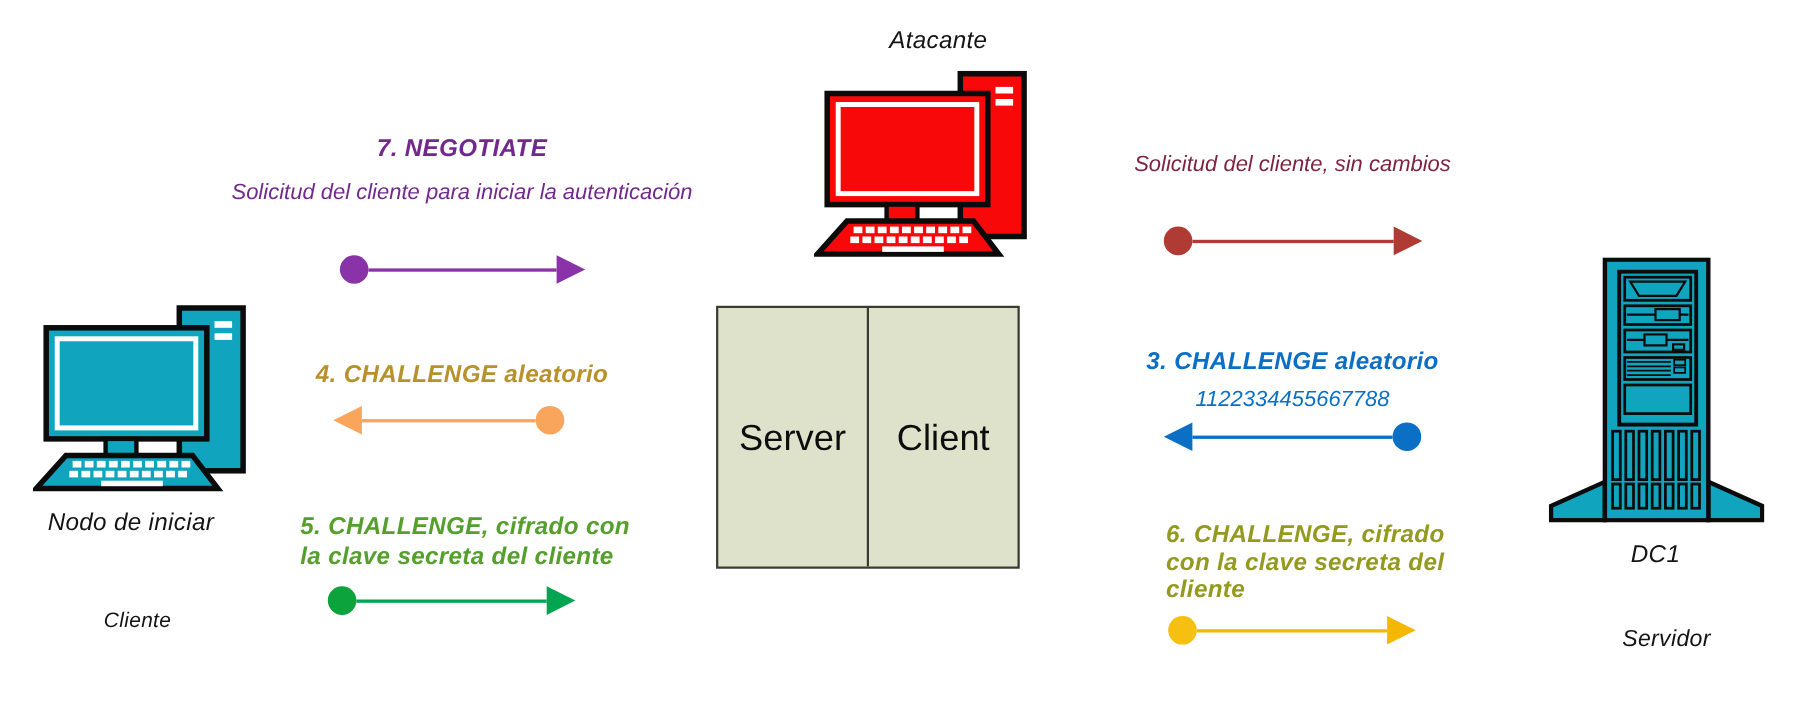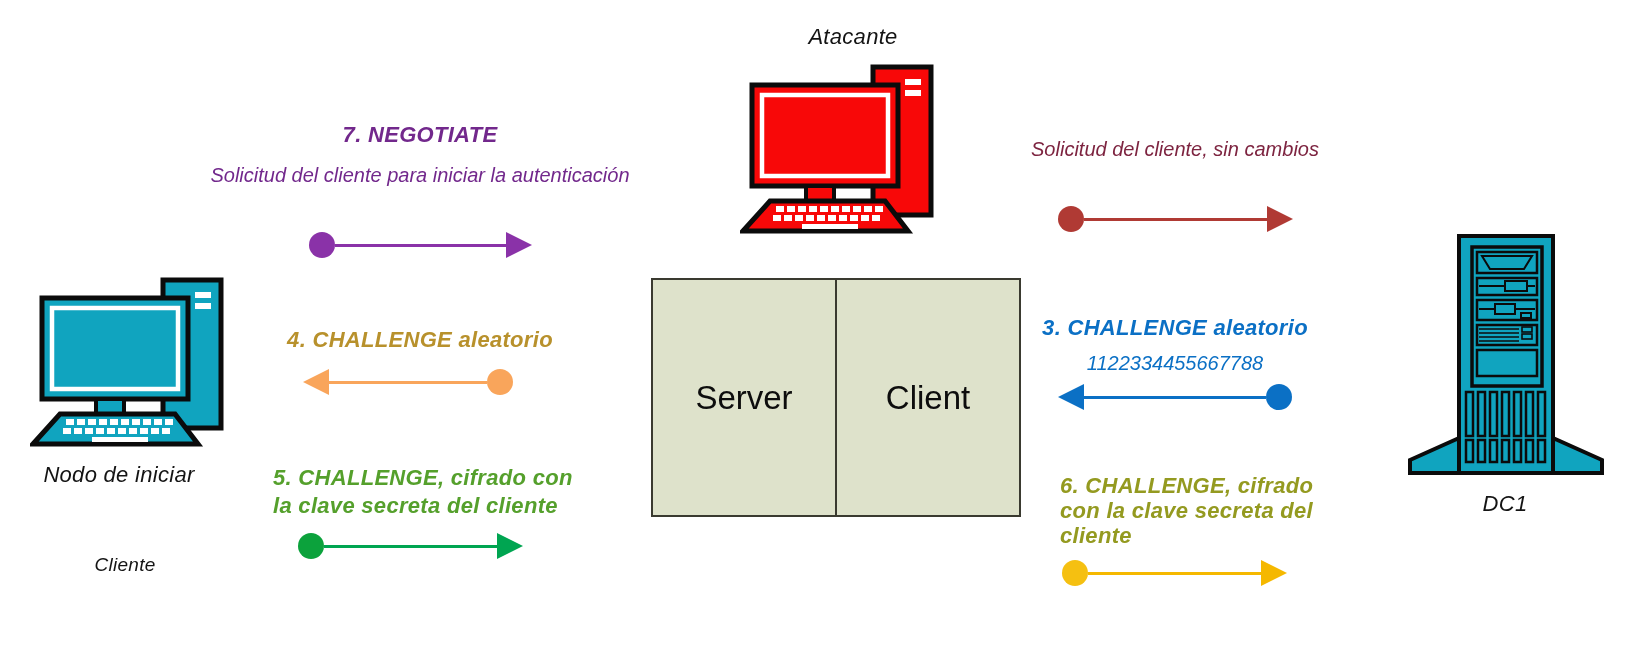--- a/index.html
+++ b/index.html
@@ -38,21 +38,21 @@
   
   .actor-label{position:absolute;font-style:italic;color:var(--label);text-align:center;
     font-size:22px;line-height:26px;font-weight:500;letter-spacing:.3px;}
   .lbl-attacker{left:753px;top:24px;width:200px;}
   .lbl-client-device{left:19px;top:462px;width:200px;}
   .lbl-client-role{left:25px;top:552px;width:200px;font-size:19px;}
   .lbl-dc-device{left:1405px;top:491px;width:200px;}
   .lbl-dc-role{left:1415px;top:568px;width:200px;font-size:21px;}
 
   
-  .relay{position:absolute;left:651px;top:278px;width:370px;height:239px;display:flex;
+  .relay{position:absolute;left:651px;top:278px;width:276px;height:239px;display:flex;
     border:2px solid var(--box-border);box-sizing:border-box;background:var(--box-fill);}
   .relay-cell{flex:1;display:flex;align-items:center;justify-content:center;
     font-size:33px;color:#0d0d0d;font-style:normal;}
   .relay-cell:first-child{border-right:2px solid var(--box-border);}
 
   
   .icon{position:absolute;}
   .icon-client{--dev:var(--teal);}
   .icon-dc{--dev:var(--teal);}
   .icon-attacker{--dev:var(--attacker-red);}
@@ -146,20 +146,21 @@
   <svg class="icon icon-client" style="left:30px;top:276px" width="194" height="172">
       <use href="#sym-pc"></use>
     </svg>
   <div class="actor-label lbl-client-device">Nodo de iniciar</div>
   <div class="actor-label lbl-client-role">Cliente</div>
 
   <svg class="icon icon-dc" style="left:1408px;top:234px" width="196" height="241">
       <use href="#sym-server"></use>
     </svg>
   <div class="actor-label lbl-dc-device">DC1</div>
+  <div class="actor-label lbl-dc-role">Servidor</div>
 
   <div class="relay">
     <div class="relay-cell">
       <span>Server</span>
     </div>
     <div class="relay-cell">
       <span>Client</span>
     </div>
   </div>
 

